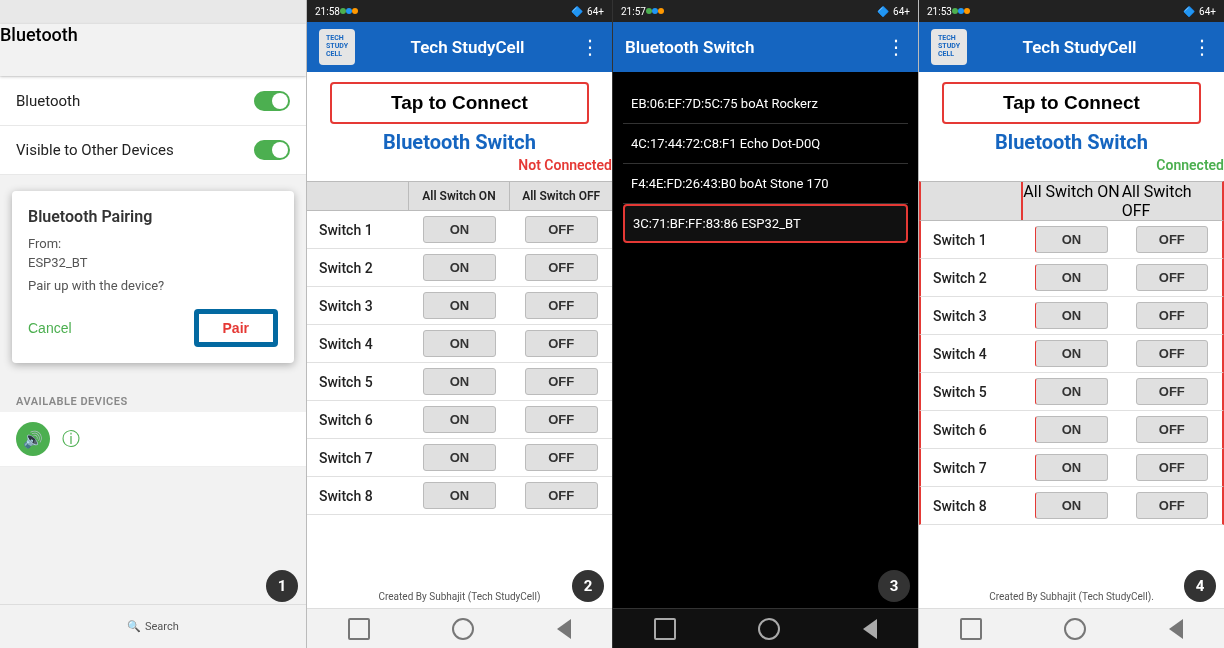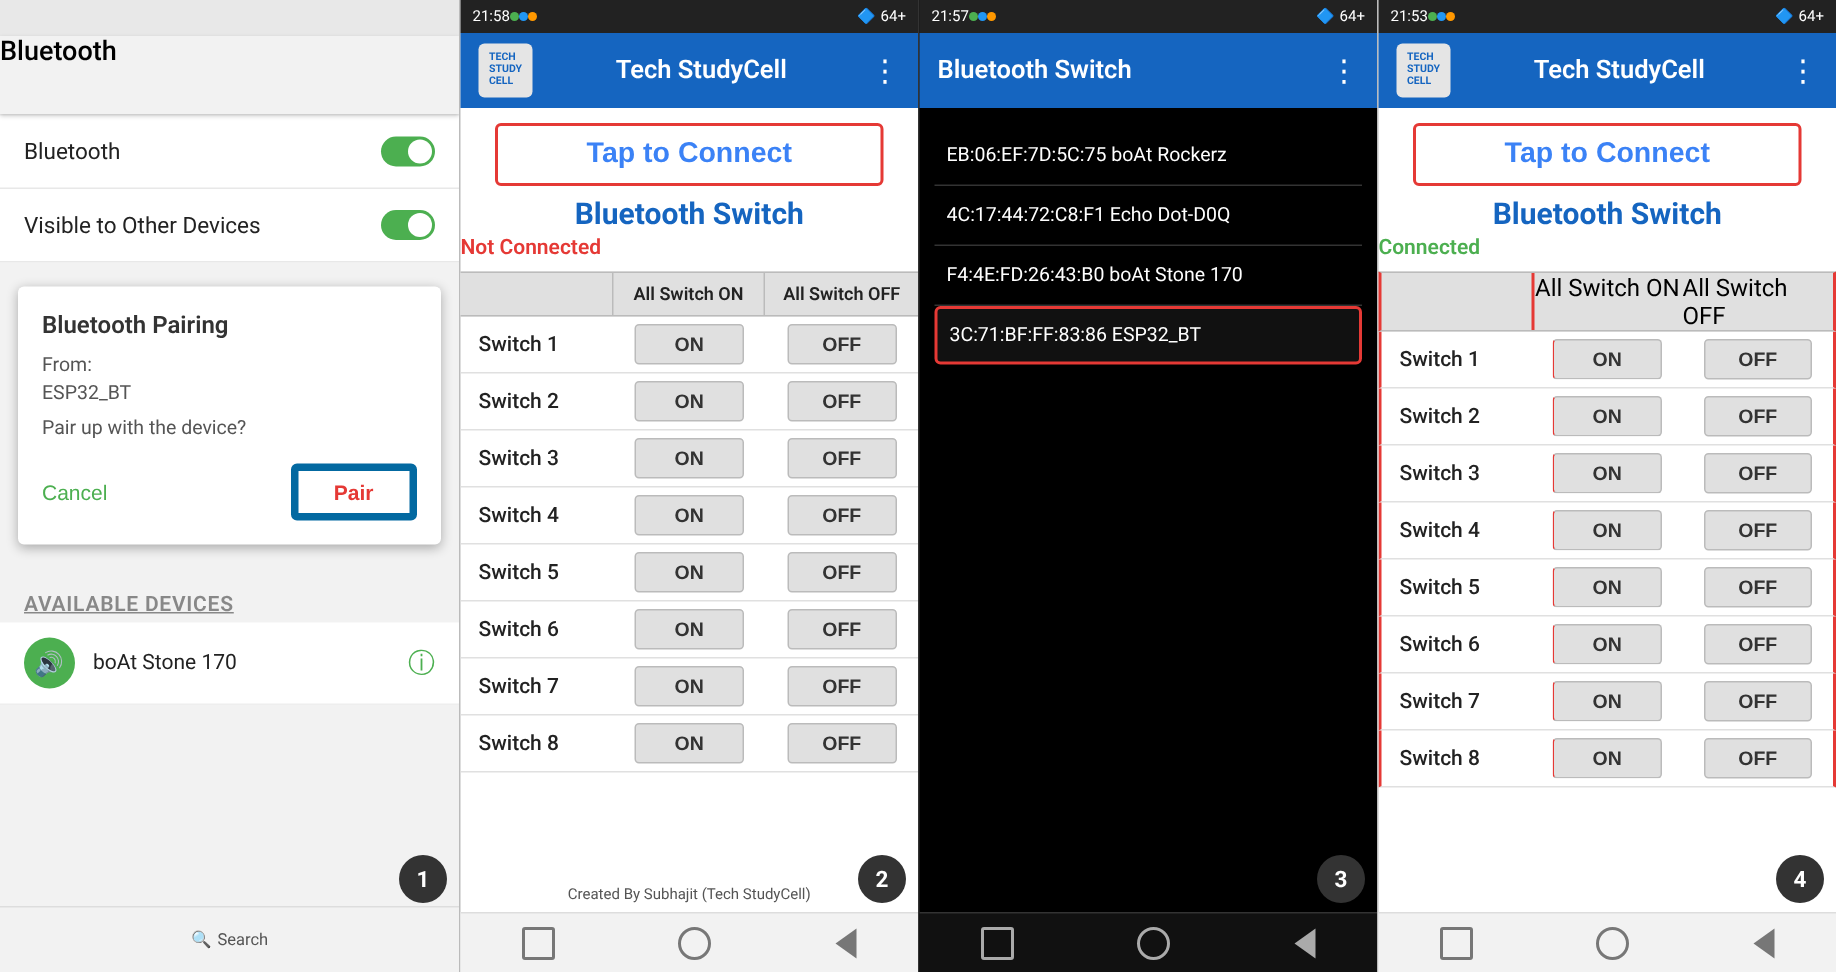--- a/index.html
+++ b/index.html
@@ -128,26 +128,25 @@
       color: #e53935;
       font-size: 14px;
       font-weight: 600;
       padding: 6px 24px;
       border-radius: 4px;
       cursor: pointer;
     }
 
     .available-section {
       padding: 8px 16px 4px;
-      font-size: 14px;
+      font-size: 11px;
       color: #888;
       font-weight: 600;
       letter-spacing: 0.5px;
       margin-top: 8px;
-      text-decoration: underline;
     }
     .device-row {
       display: flex;
       align-items: center;
       padding: 10px 16px;
       background: #fff;
       border-bottom: 1px solid #eee;
     }
     .device-icon {
       width: 34px;
@@ -238,37 +237,37 @@
       font-weight: bold;
       flex-direction: column;
       line-height: 1.1;
     }
 
     .tap-connect-btn {
       margin: 10px auto 6px;
       display: block;
       border: 2.5px solid #e53935;
       background: #fff;
-      color: #3b82f6;
+      color: #000000;
       font-size: 19px;
       font-weight: 700;
       padding: 8px 30px;
       border-radius: 4px;
       text-align: center;
       width: 85%;
     }
     .bt-switch-title {
       text-align: center;
       font-size: 20px;
       font-weight: 700;
       color: #1565C0;
       margin-bottom: 3px;
     }
     .bt-status-text {
-      text-align: left;
+      text-align: right;
       font-size: 14px;
       font-weight: 600;
       margin-bottom: 8px;
     }
     .not-connected { color: #e53935; }
     .connected { color: #4CAF50; }
 
     .switch-grid-header {
       display: grid;
       grid-template-columns: 1fr 1fr 1fr;
@@ -441,21 +440,20 @@
     <div class="pairing-question">Pair up with the device?</div>
     <div class="pairing-buttons">
       <button class="btn-cancel">Cancel</button>
       <button class="btn-pair">Pair</button>
     </div>
   </div>
 
   <div class="available-section">AVAILABLE DEVICES</div>
   <div class="device-row">
     <div class="device-icon">🔊</div>
-    <span class="device-name">boAt Stone 170</span>
     <span class="device-info">ⓘ</span>
   </div>
 
   <div class="circle-badge">1</div>
 
   <div class="bottom-nav-1">
     <span>🔍</span>
     <span>Search</span>
   </div>
 </div>
@@ -645,19 +643,20 @@
     <button class="switch-btn-on" style="border-left:1px solid #e53935;">ON</button>
     <button class="switch-btn-off">OFF</button>
   </div>
       <div style="display: grid; grid-template-columns: 1fr 1fr 1fr; border-bottom: 1px solid rgb(224, 224, 224); align-items: center; border-left: 2px solid rgb(229, 57, 53); border-right: 2px solid rgb(229, 57, 53);">
     <span class="switch-row-name">Switch 8</span>
     <button class="switch-btn-on" style="border-left:1px solid #e53935;">ON</button>
     <button class="switch-btn-off">OFF</button>
   </div>
     </div>
 
+  <div class="footer-text">Created By Subhajit (Tech StudyCell).</div>
   <div class="circle-badge">4</div>
   <div class="bottom-nav">
     <div class="nav-icon"></div>
     <div class="nav-circle"></div>
     <div class="nav-triangle"></div>
   </div>
 </div>
 
 </body></html>

